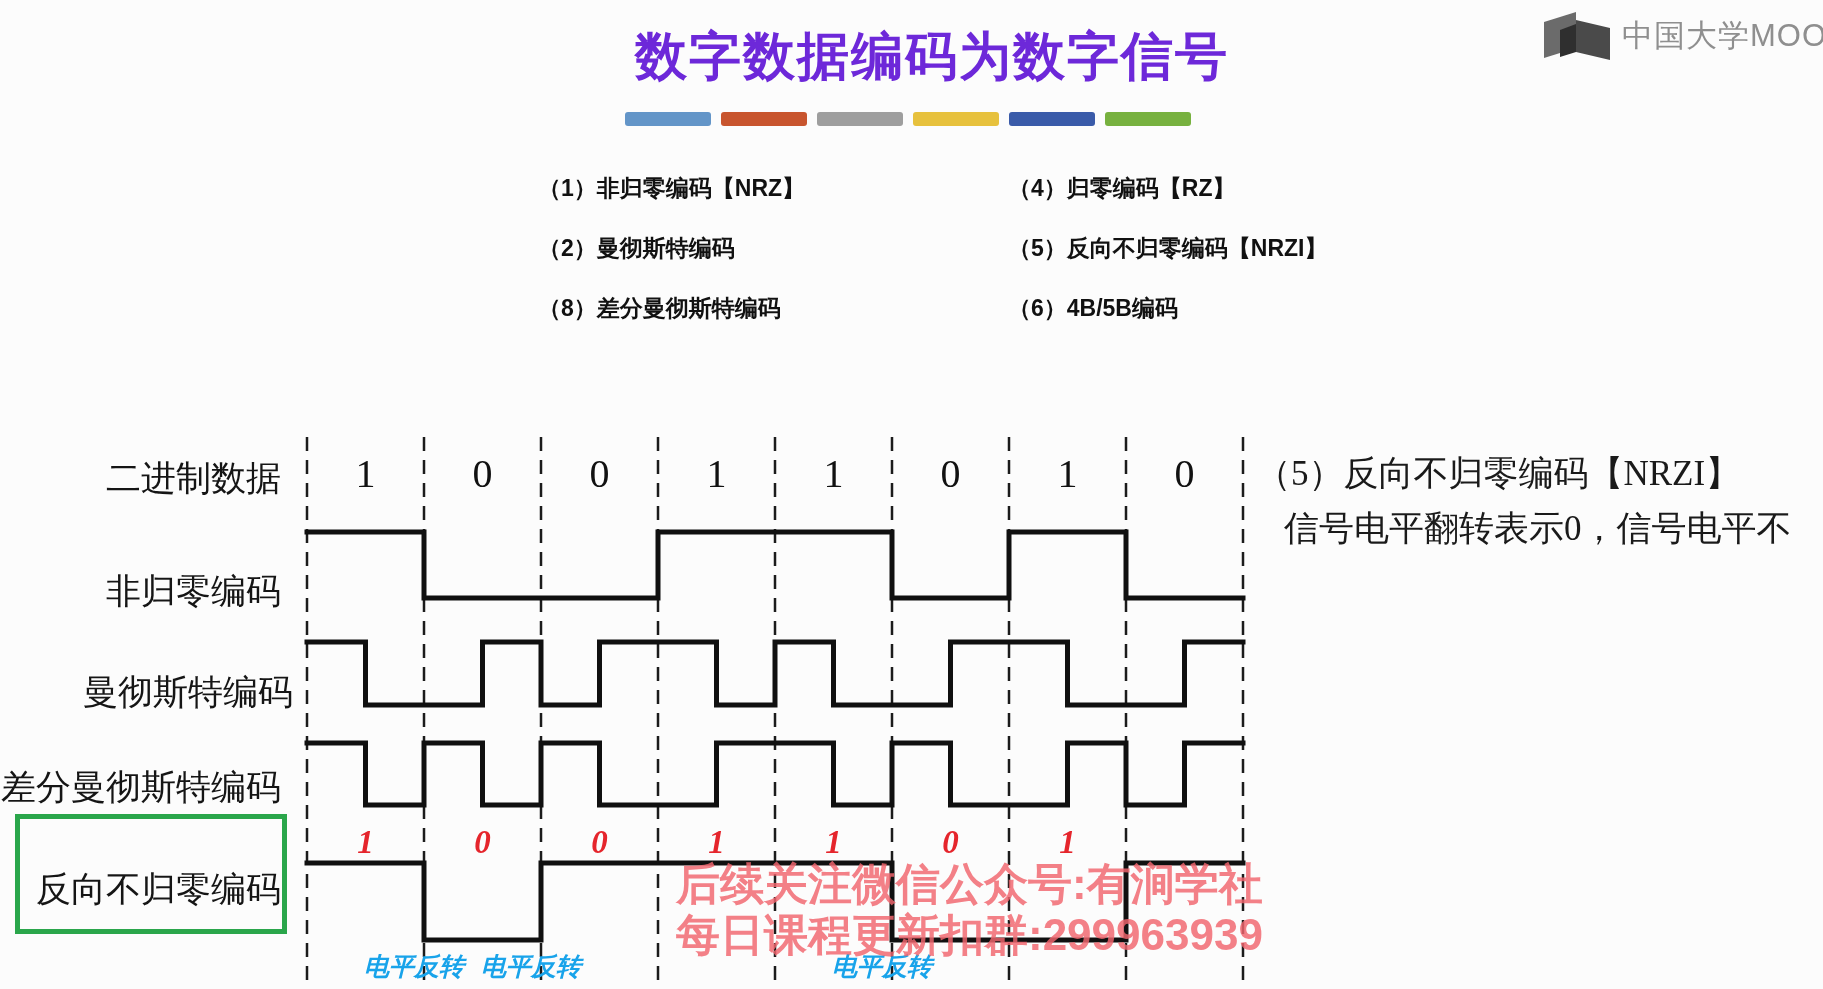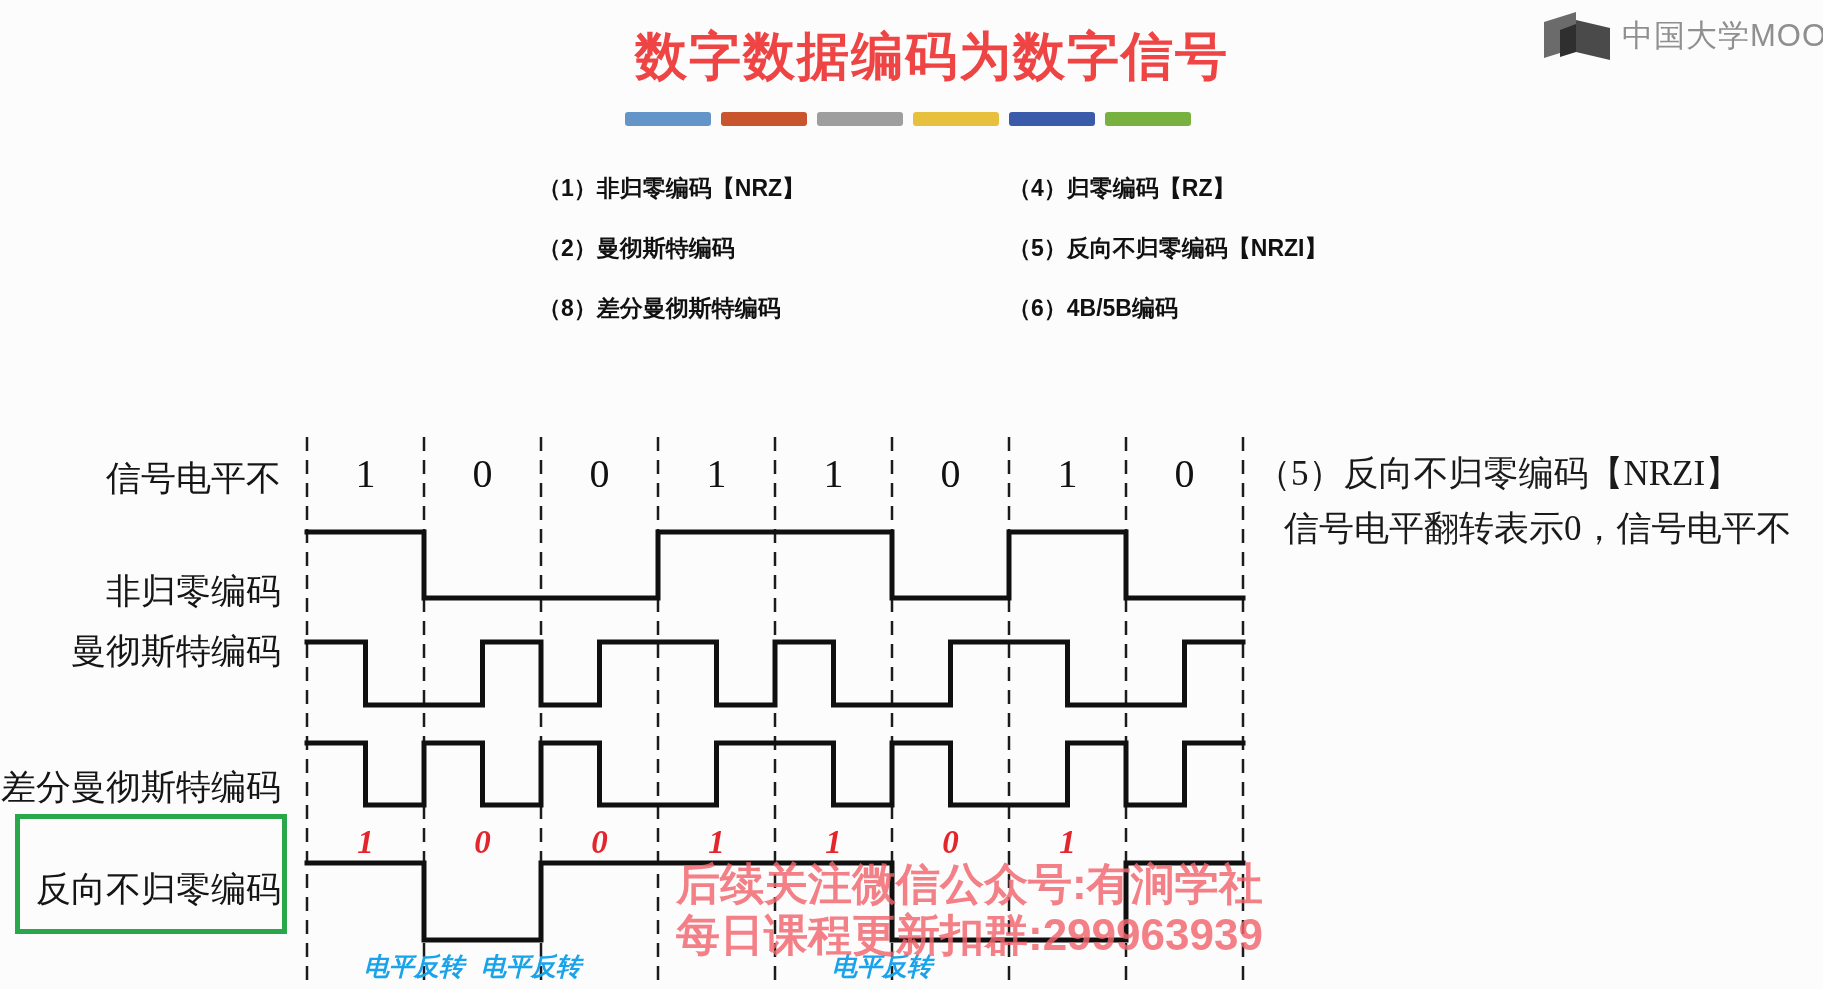--- a/index.html
+++ b/index.html
@@ -29,21 +29,21 @@
   .note{position:absolute;left:1256px;top:446px;font-size:35px;color:#1a1a1a;line-height:55px;
         font-family:"Liberation Serif",serif;white-space:nowrap;}
   .note div:nth-child(2){padding-left:28px;}
   .note div:nth-child(3){padding-left:8px;}
 </style>
 </head>
 <body>
 
 <div class="slide">
 
-  <div class="title" style="color: #ef4444; margin-left: 41px;">数字数据编码为数字信号</div>
+  <div class="title" style="color: #6d28d9; margin-left: 41px;">数字数据编码为数字信号</div>
 
   <div class="bars">
       <span style="background: rgb(99, 149, 200);"></span>
       <span style="background: rgb(200, 85, 46);"></span>
       <span style="background: rgb(158, 158, 158);"></span>
       <span style="background: rgb(231, 193, 61);"></span>
       <span style="background: rgb(58, 91, 169);"></span>
       <span style="background: rgb(119, 177, 63);"></span>
     </div>
 
@@ -61,23 +61,23 @@
   <div class="logo">
     <svg width="78" height="56" viewBox="0 0 78 56">
       <polygon points="4,14 36,4 36,40 4,50" fill="#6b6b6b"></polygon>
       <polygon points="36,12 70,20 70,52 36,44" fill="#4a4a4a"></polygon>
       <polygon points="20,22 36,16 36,44 20,49" fill="#2f2f2f"></polygon>
     </svg>
     <span class="logo-text" style="color: rgb(143, 143, 143);">中国大学MOOC</span>
   </div>
 
   <div id="rowLabels">
-      <div class="row-label" style="top: 455px;">信号电平不</div>
+      <div class="row-label" style="top: 455px;">二进制数据</div>
       <div class="row-label" style="top: 568px;">非归零编码</div>
-      <div class="row-label" style="top: 628px;">曼彻斯特编码</div>
+      <div class="row-label" style="top: 669px; margin-left: 12px;">曼彻斯特编码</div>
       <div class="row-label" style="top: 764px;">差分曼彻斯特编码</div>
       <div class="row-label" style="top: 866px;">反向不归零编码</div>
     </div>
 
   <div class="green-box" style="border-color: rgb(42, 166, 75);"></div>
 
   <svg class="diagram" id="diagramSvg" width="1823" height="989">
       <line x1="307" x2="307" y1="437" y2="985" stroke="#1b1b1b" stroke-width="2.5" stroke-dasharray="14 9"></line>
       <line x1="424" x2="424" y1="437" y2="985" stroke="#1b1b1b" stroke-width="2.5" stroke-dasharray="14 9"></line>
       <line x1="541" x2="541" y1="437" y2="985" stroke="#1b1b1b" stroke-width="2.5" stroke-dasharray="14 9"></line>

